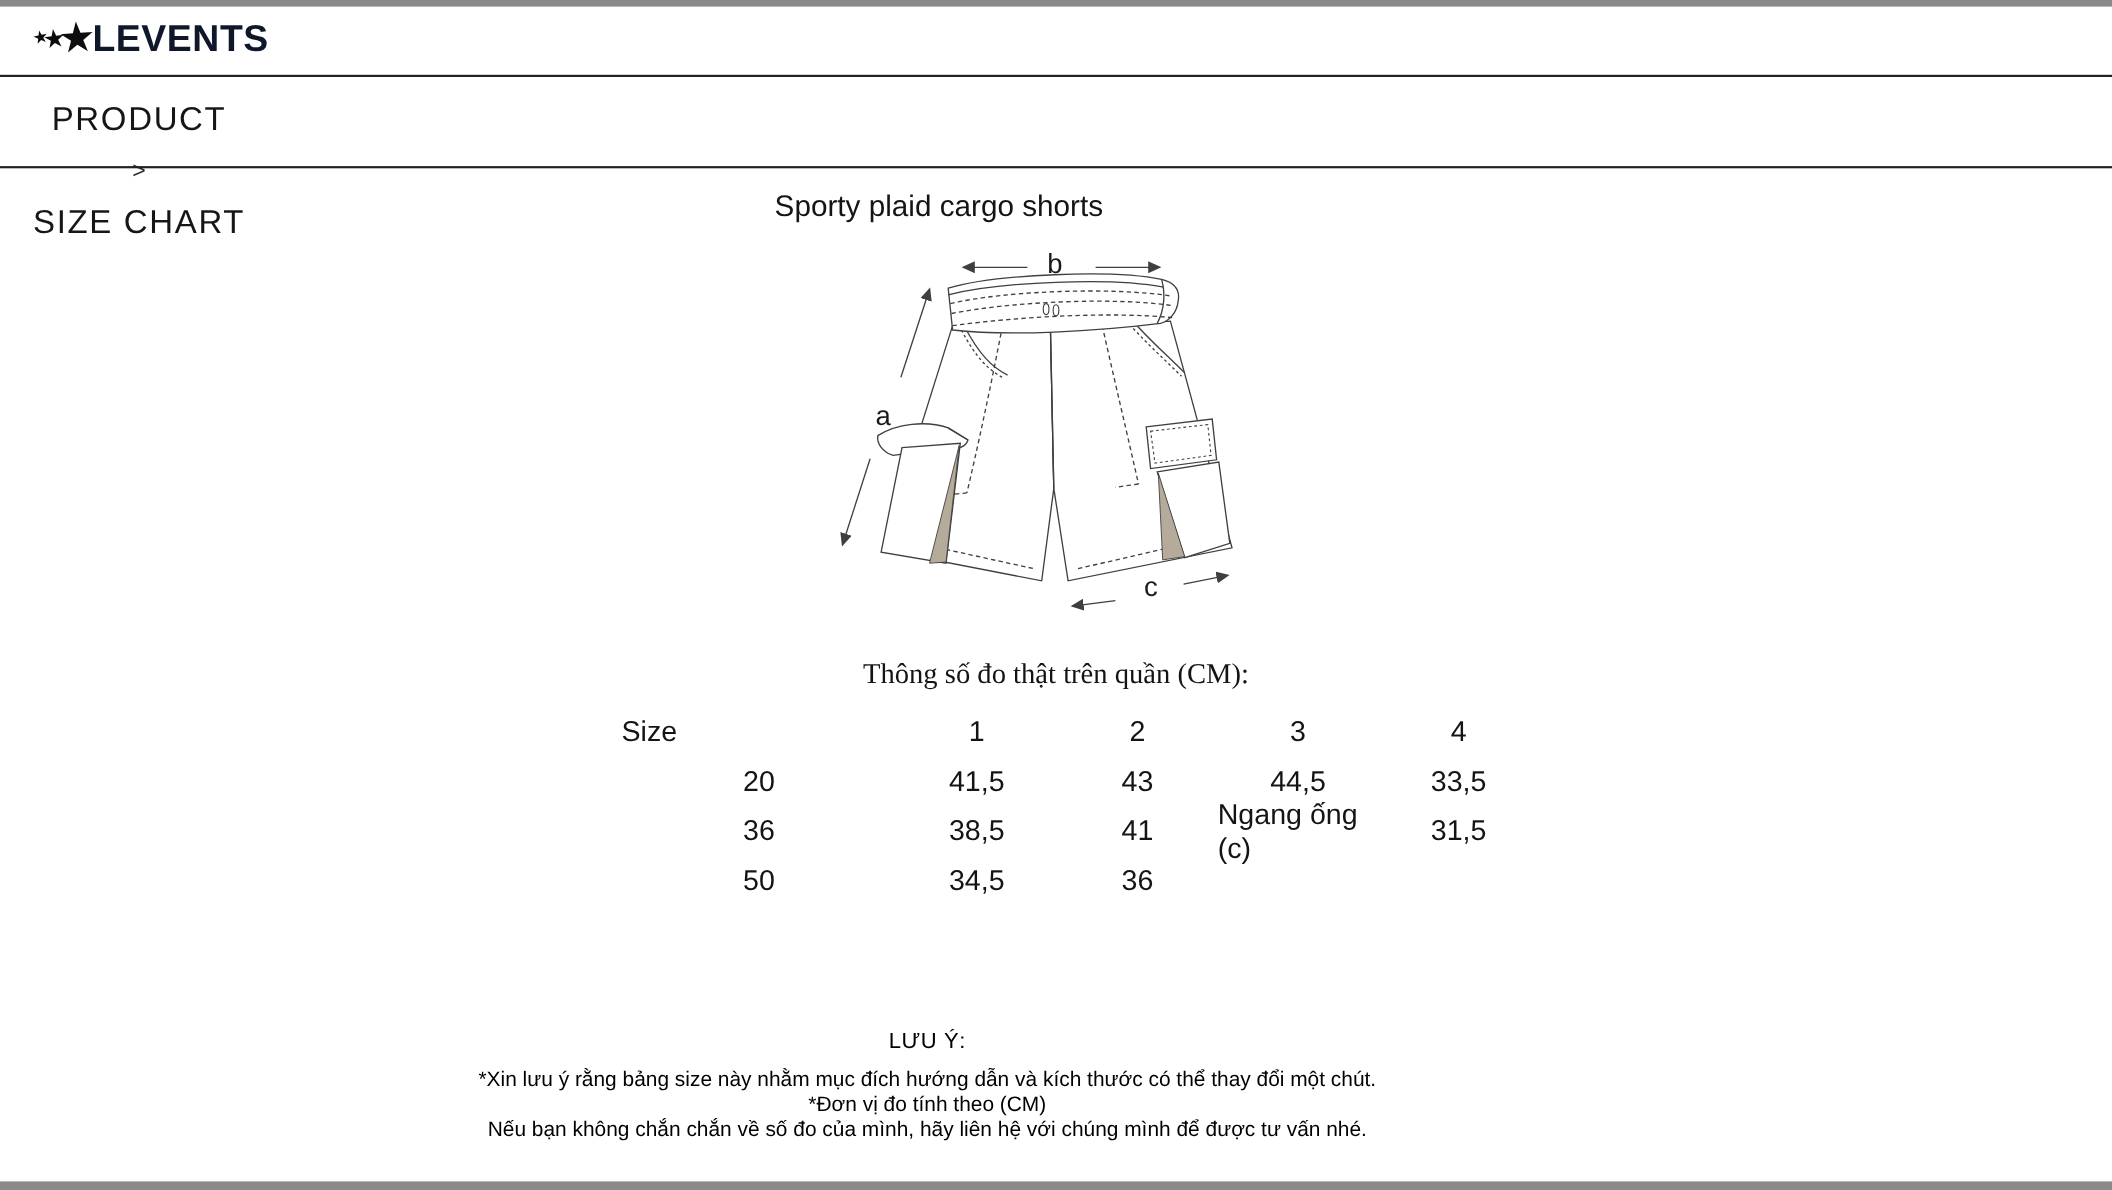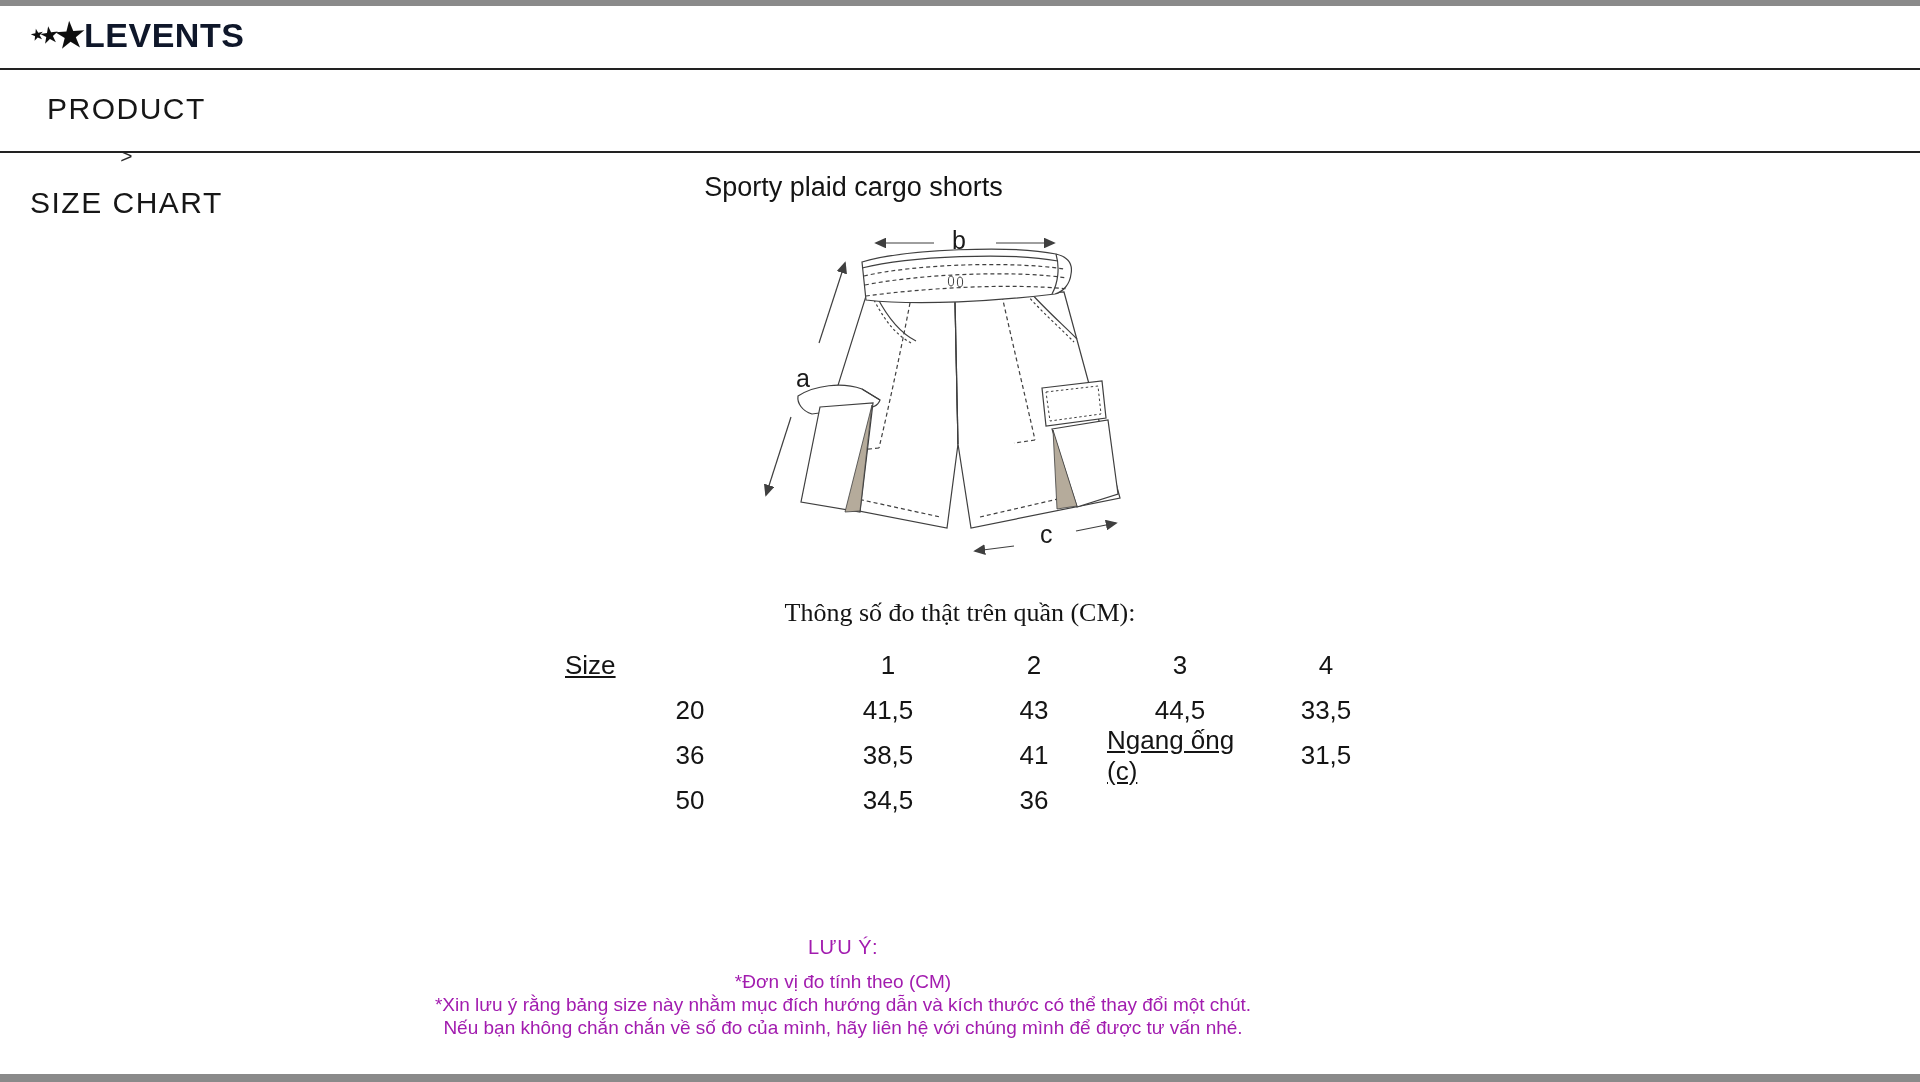--- a/index.html
+++ b/index.html
@@ -35,24 +35,24 @@
   .lbl-b { left:352px; top:56px; }
   .lbl-c { left:440px; top:350px; }
 
   .table-caption { position:absolute; left:0; top:598px; width:1920px; text-align:center;
     font-size:26px; font-weight:400; color:#141414;font-family:Liberation Serif, serif; }
 
   .size-table { position:absolute; left:565px; top:643px; display:grid;
     grid-template-columns:250px 146px 146px 146px 146px; grid-auto-rows:45px;
     font-size:26px; color:#141414; }
   .size-table .cell { display:flex; align-items:center; }
-  .size-table .label { justify-content:flex-start;text-decoration:underline; }
+  .size-table .label { justify-content:flex-start; }
   .size-table .val { justify-content:center; }
 
-  .notes { position:absolute; left:0; top:936px; width:1686px; text-align:center; color:#a21caf; }
+  .notes { position:absolute; left:0; top:936px; width:1686px; text-align:center; color:#000000; }
   .notes-heading { font-size:20px; letter-spacing:0.5px; }
   .notes-lines { margin-top:11px; font-size:19px; line-height:23px; }
 </style>
 </head>
 <body>
 
 <div class="page">
 
   <div class="top-bar"></div>
 
@@ -156,21 +156,21 @@
     <div class="cell label">Ngang ống (c)</div>
     <div class="cell val">31,5</div>
     <div class="cell val">50</div>
     <div class="cell val">34,5</div>
     <div class="cell val">36</div>
   </div>
 
   <div class="notes">
     <div class="notes-heading">LƯU Ý:</div>
     <div class="notes-lines">
+      <div>*Xin lưu ý rằng bảng size này nhằm mục đích hướng dẫn và kích thước có thể thay đổi một chút.</div>
       <div>*Đơn vị đo tính theo (CM)</div>
-      <div>*Xin lưu ý rằng bảng size này nhằm mục đích hướng dẫn và kích thước có thể thay đổi một chút.</div>
       <div>Nếu bạn không chắn chắn về số đo của mình, hãy liên hệ với chúng mình để được tư vấn nhé.</div>
     </div>
   </div>
 
   <div class="bottom-bar"></div>
 
 </div>
 
 </body></html>

